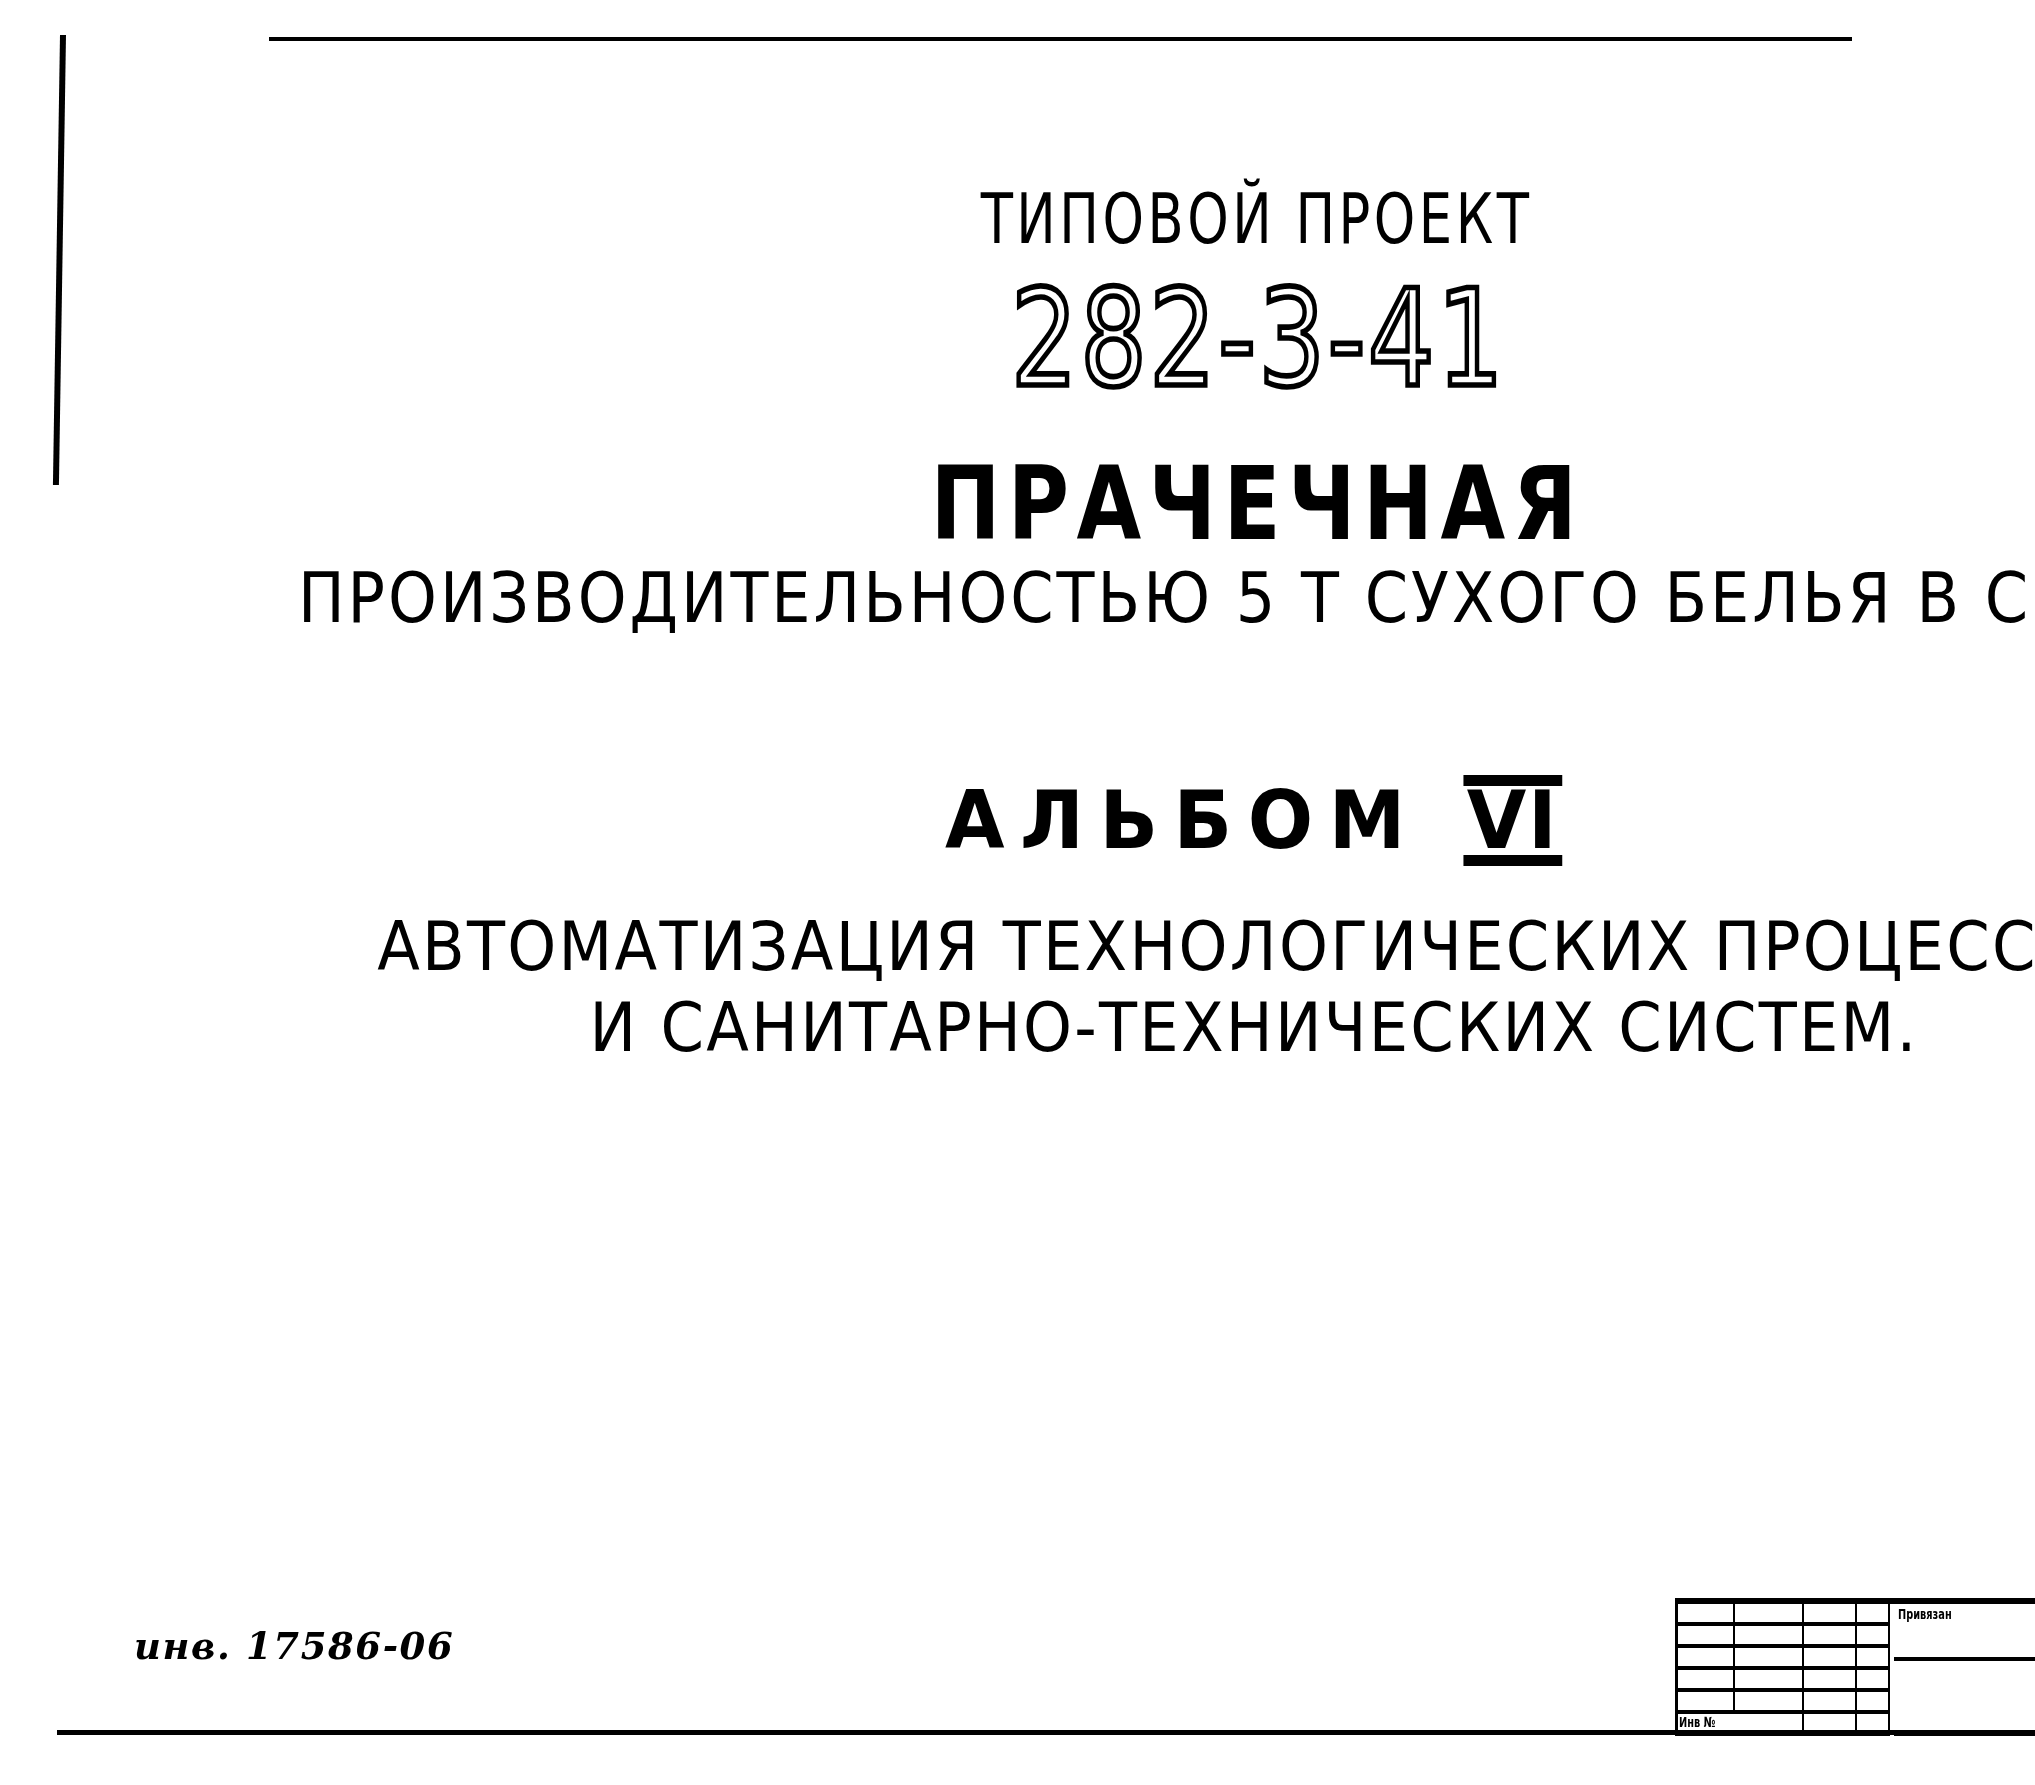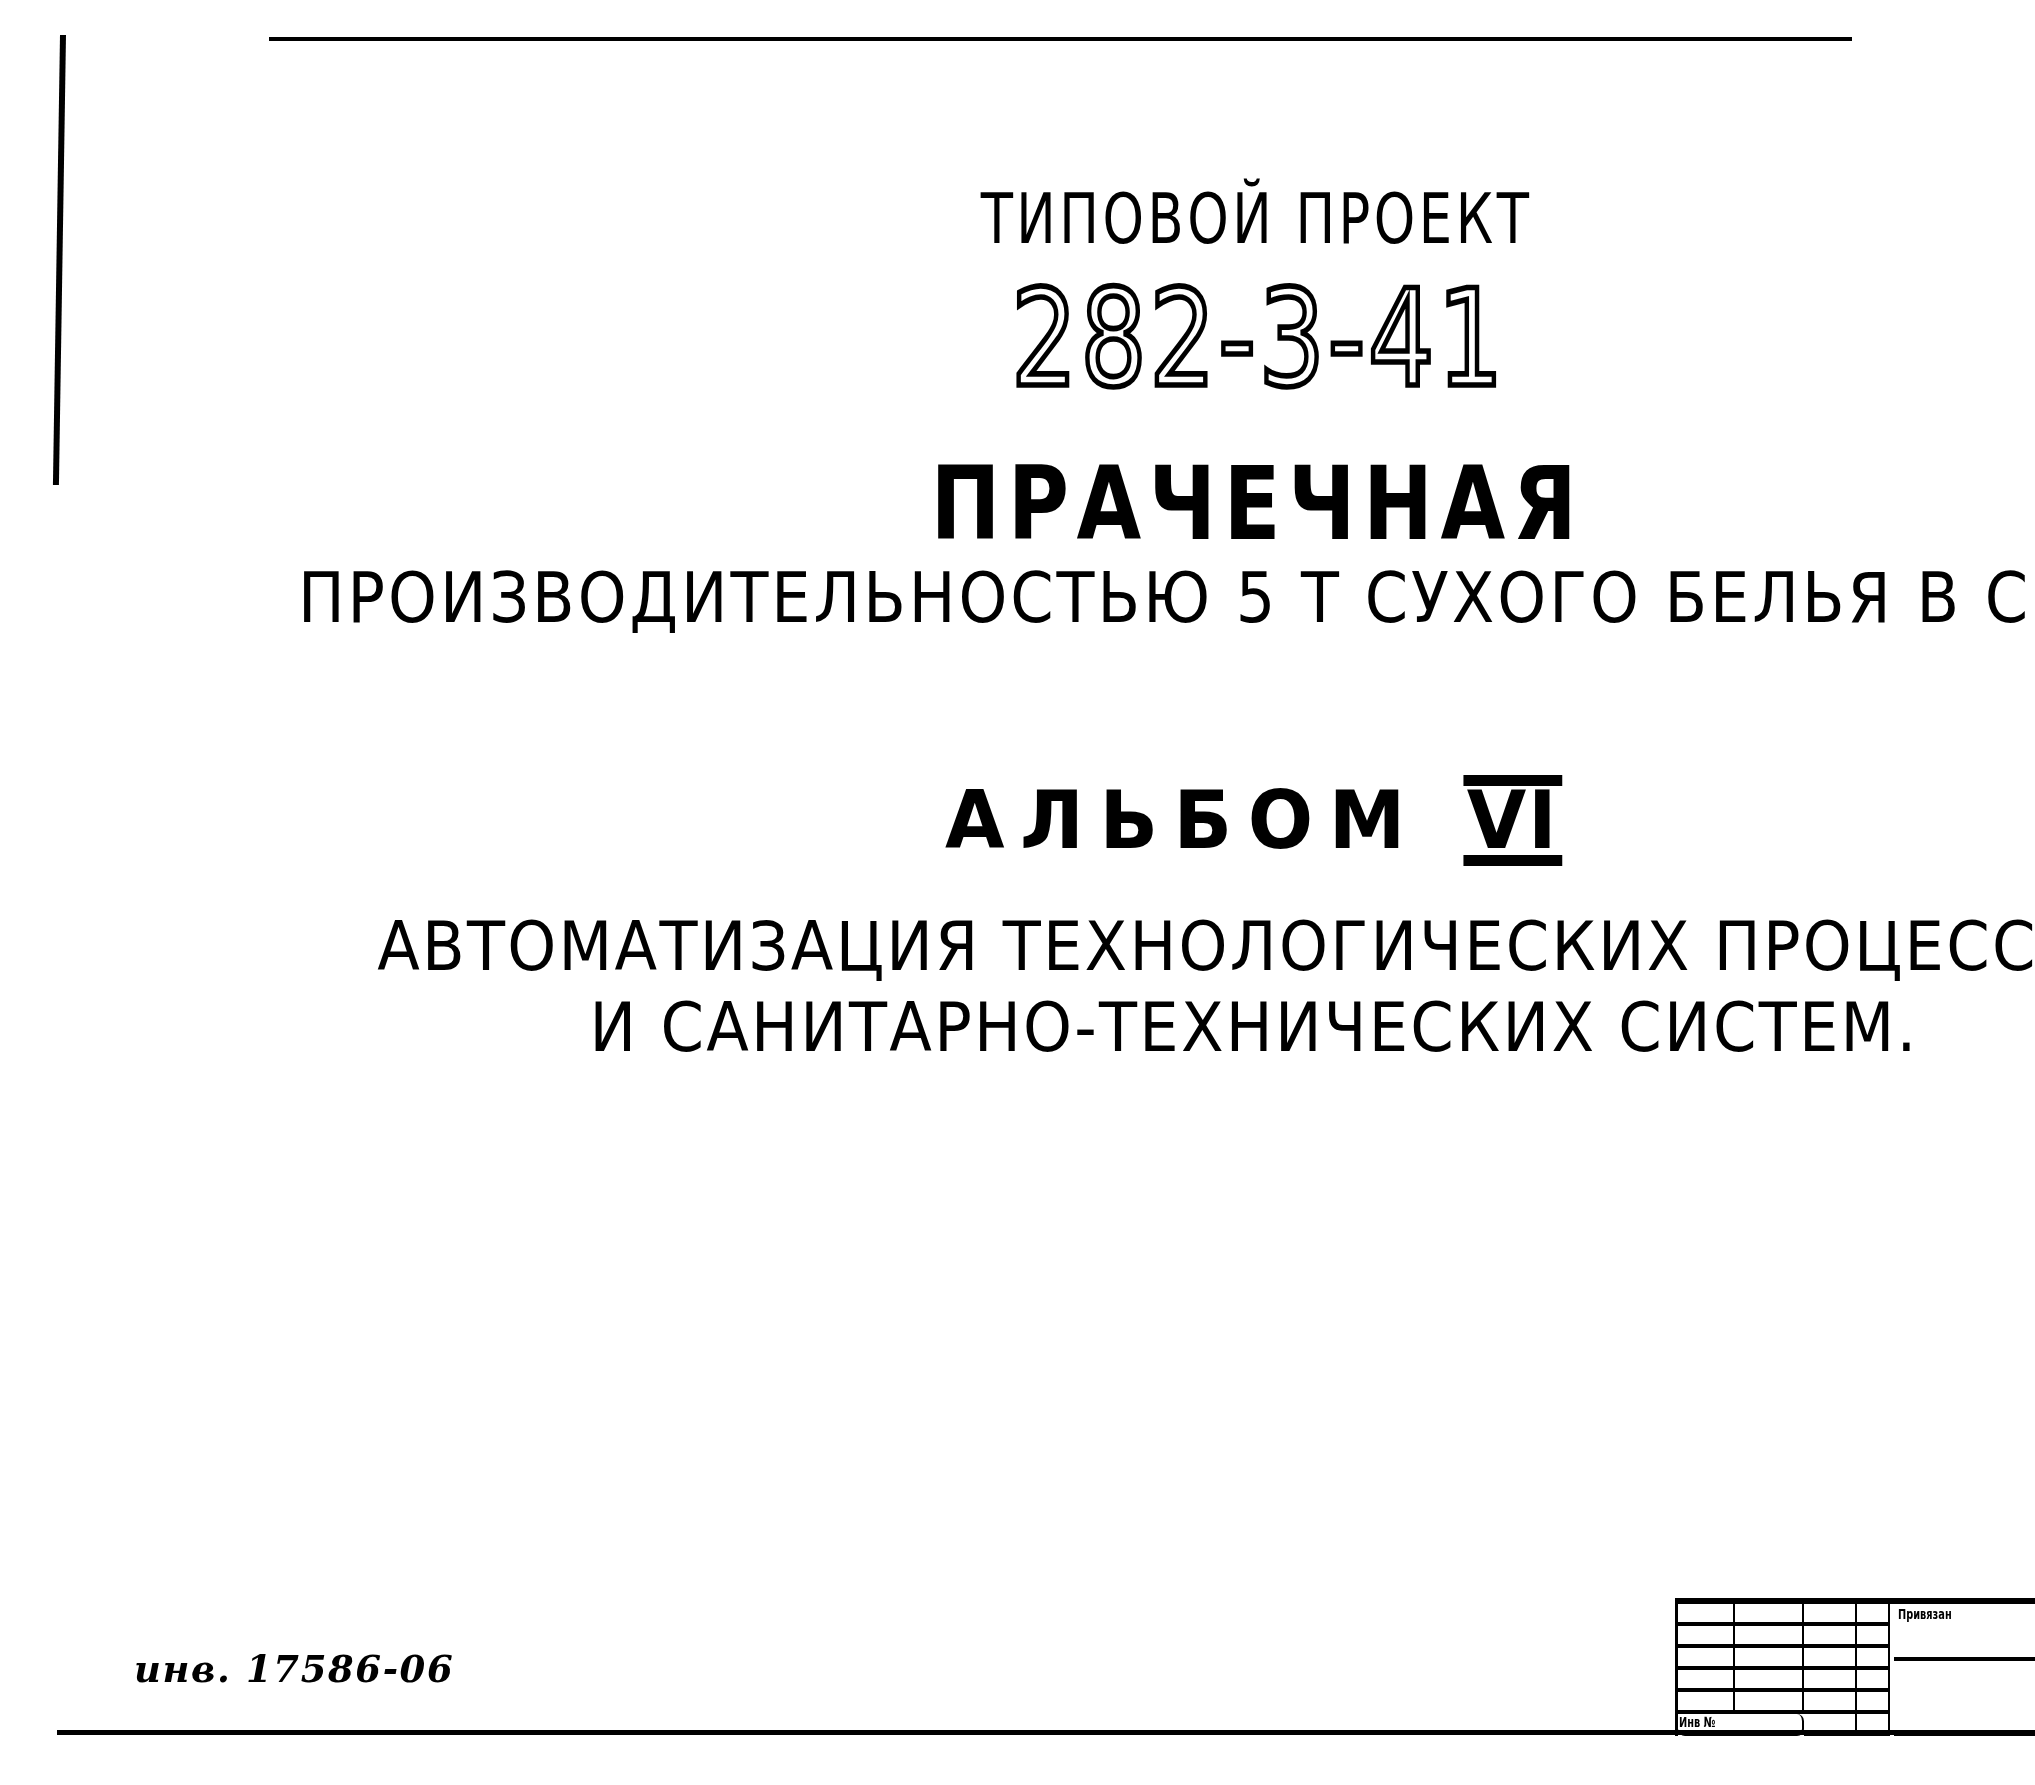--- a/index.html
+++ b/index.html
@@ -8,27 +8,27 @@
   .txt { position:absolute; white-space:nowrap; color:#000; text-align:center; }
   .t-label { left:0; width:2504px; }
   #typical { top:179px; font-size:69px; letter-spacing:4.1px; transform:scaleX(0.85); transform-origin:1282px 0; font-family:"DejaVu Sans Condensed","DejaVu Sans",sans-serif; }
   #number { top:261px; font-size:134px; color:#fff; -webkit-text-stroke:5.7px #000; letter-spacing:3.3px; transform:scaleX(0.78); transform-origin:1282px 0; font-weight:normal; }
   #building { top:444px; font-size:102px; font-weight:bold; letter-spacing:9px; transform:scaleX(0.82); transform-origin:1282px 0; }
   #capacity { top:558px; font-size:69px; letter-spacing:3.3px; transform:scaleX(0.9); transform-origin:1323px 0; }
   #album { top:773px; font-size:81px; font-weight:bold; letter-spacing:16.3px; transform:scaleX(0.95); transform-origin:1282px 0; }
   #album .roman { display:inline-block; border-top:11.4px solid #000; border-bottom:11.4px solid #000; line-height:65px; padding:1.6px 4.1px; letter-spacing:1.6px; }
   #desc1 { top:908px; font-size:67px; letter-spacing:2.4px; transform:scaleX(0.93); transform-origin:1303px 0; }
   #desc2 { top:989px; font-size:67px; letter-spacing:2.4px; transform:scaleX(0.93); transform-origin:1282px 0; }
-  #inv { left:134px; top:1624px; font-size:37px; font-style:italic; font-weight:bold; font-family:"DejaVu Serif", serif; letter-spacing:1.6px; text-align:right;margin-top:23px; }
+  #inv { left:134px; top:1624px; font-size:37px; font-style:italic; font-weight:bold; font-family:"DejaVu Serif", serif; letter-spacing:1.6px; text-align:right; }
 
   
   #tblock { position:absolute; left:1675px; top:1598px; width:773px; height:138px; border-top:6.5px solid #000; border-left:3.3px solid #000; border-right:3.3px solid #000; box-sizing:border-box; }
   .tb-grid { position:absolute; left:0; top:0; width:216px; height:100%; display:grid; grid-template-columns:57px 69px 53px 33px; grid-template-rows:repeat(6, 1fr); }
   .tb-cell { border-right:2.4px solid #000; border-bottom:4.1px solid #000; box-sizing:border-box; position:relative; }
-  .tb-cell.wide { grid-column: span 2; border-radius: 7px; }
+  .tb-cell.wide { grid-column: span 2; }
   .tb-label { position:absolute; font-size:14px; font-weight:bold; transform:scaleX(0.7); transform-origin:0 0; white-space:nowrap; }
   #tb-attached { left:220px; top:1.6px; }
   #tb-inv { left:0.8px; bottom:1.6px; }
   .tb-right-top { position:absolute; left:216px; top:0; right:0; height:57px; border-bottom:4.9px solid #000; box-sizing:border-box; }
   .tb-right-bottom { position:absolute; left:216px; top:57px; right:0; bottom:0; border-bottom:5.7px solid #000; box-sizing:border-box; }
 </style>
 </head>
 <body>
 
 <div class="line" style="left:269px; top:37px; width:1583px; height:3.7px;"></div>

